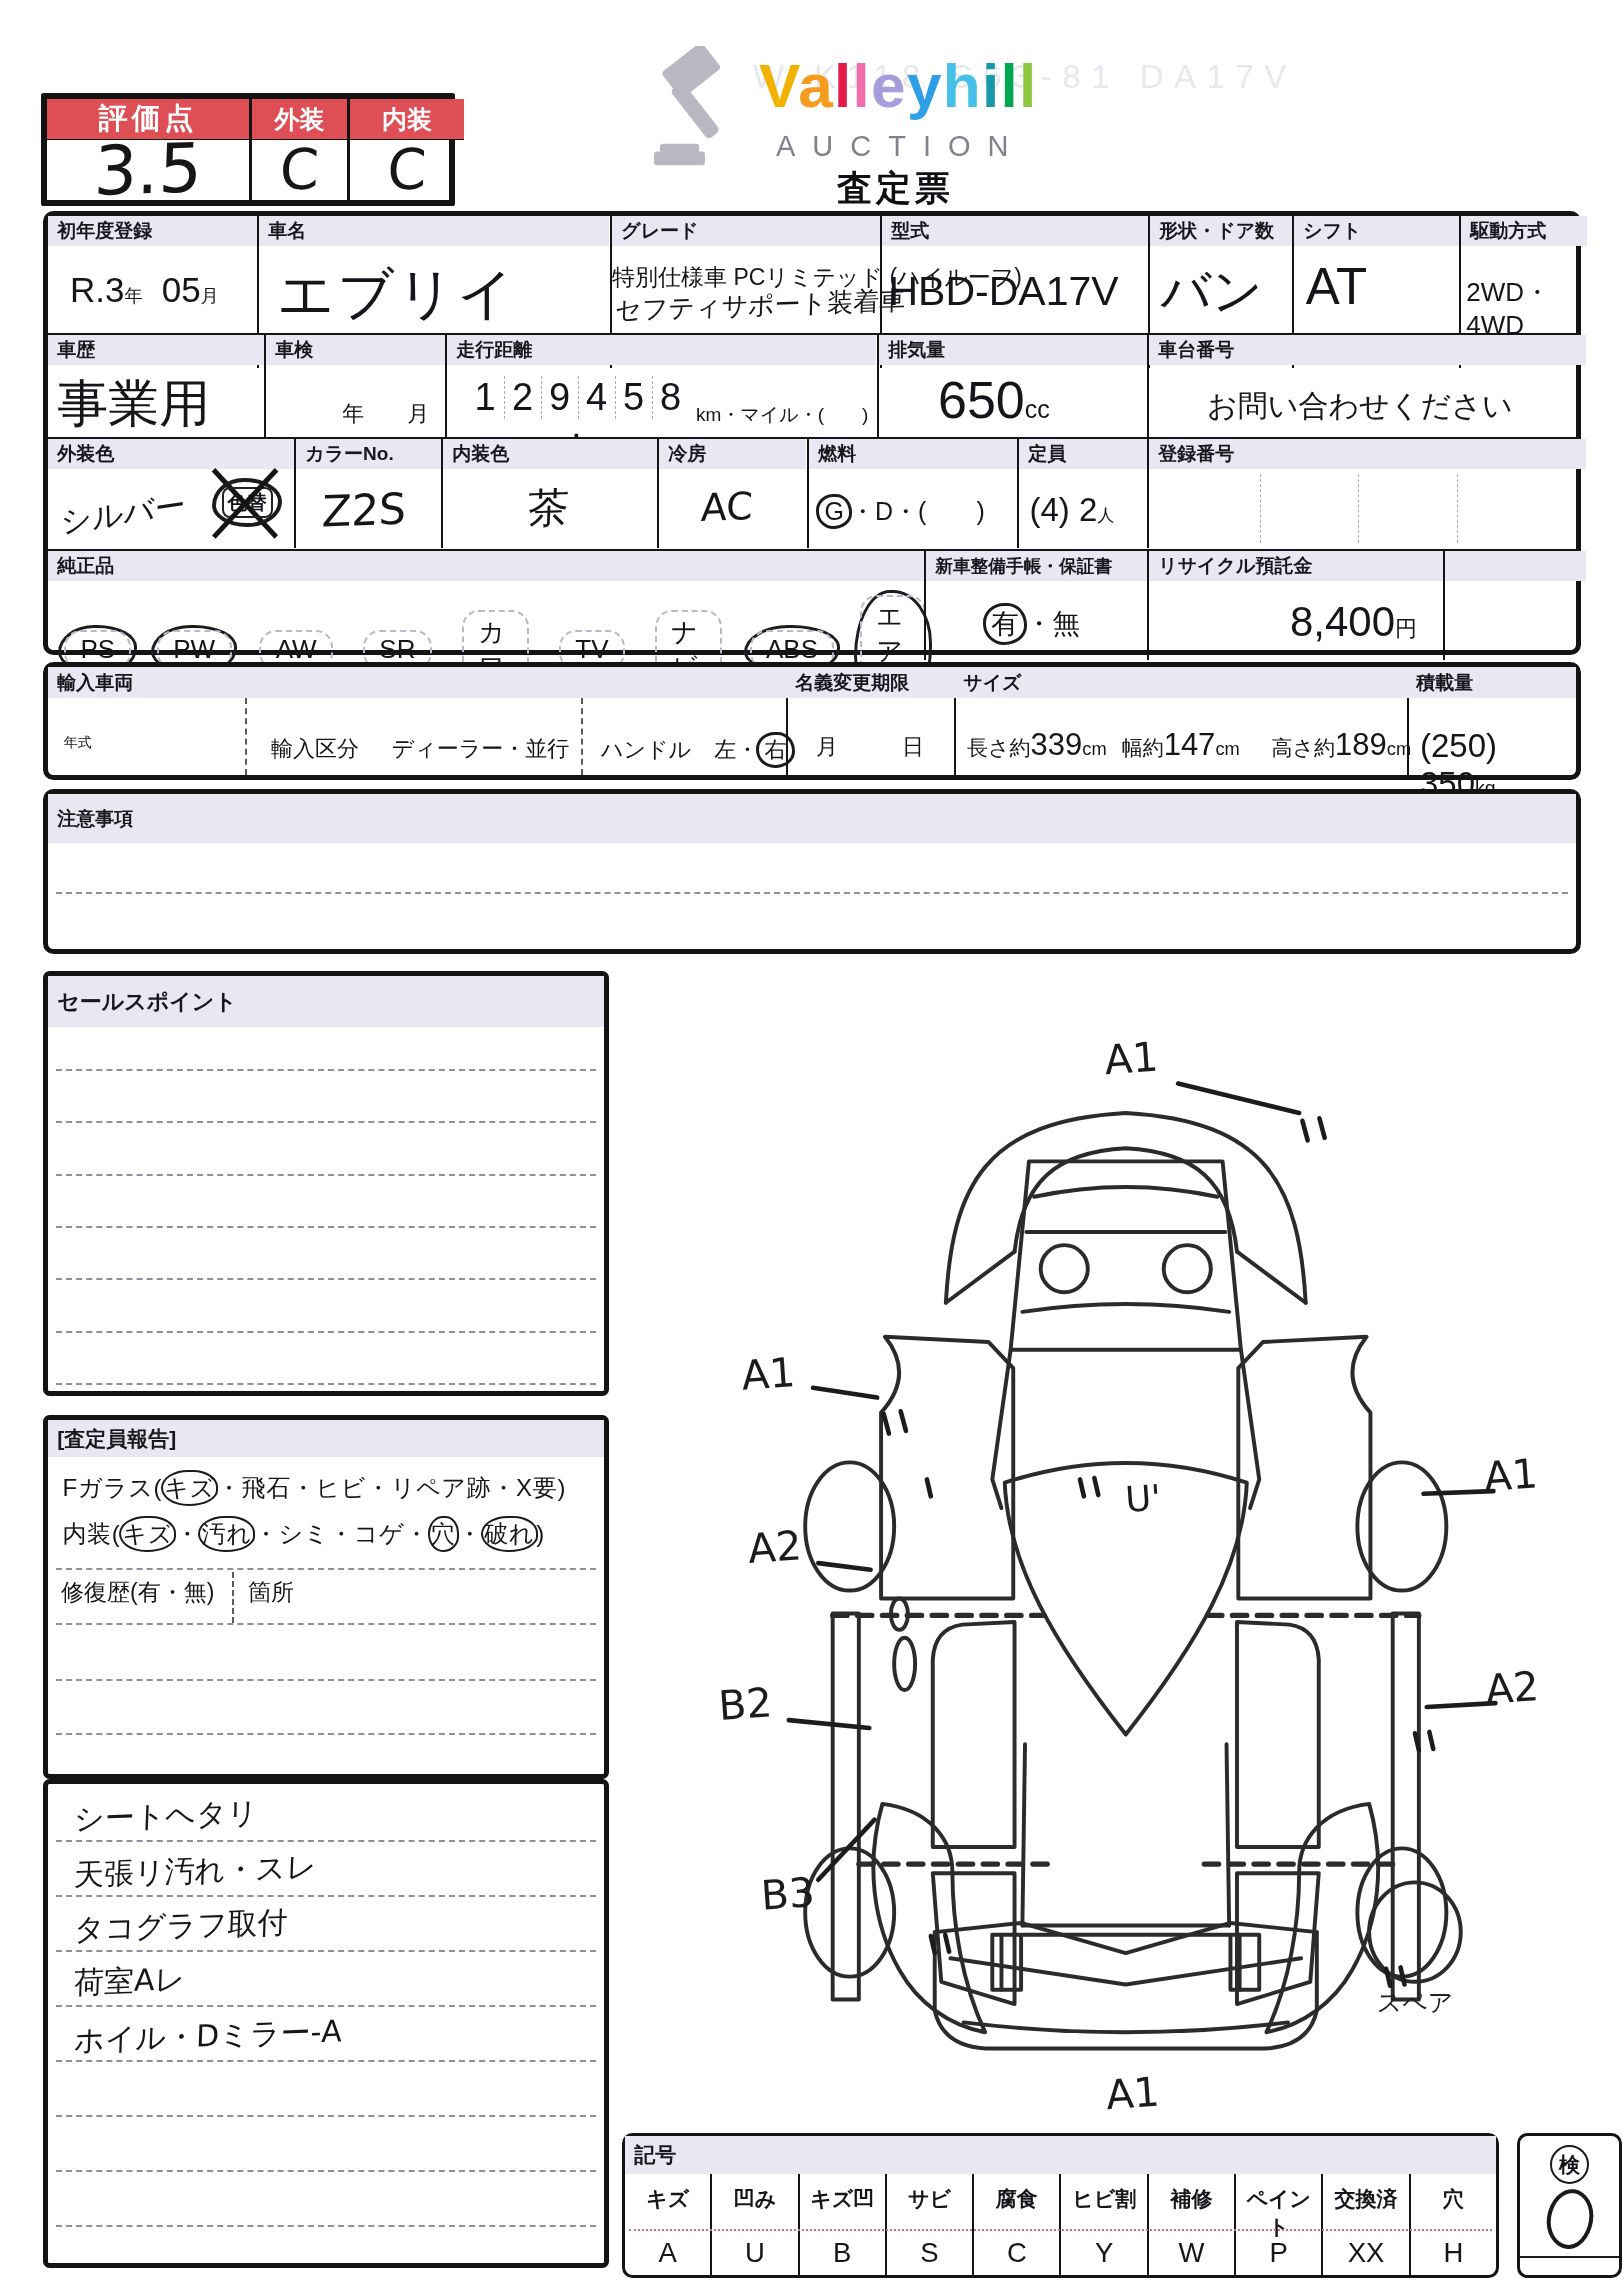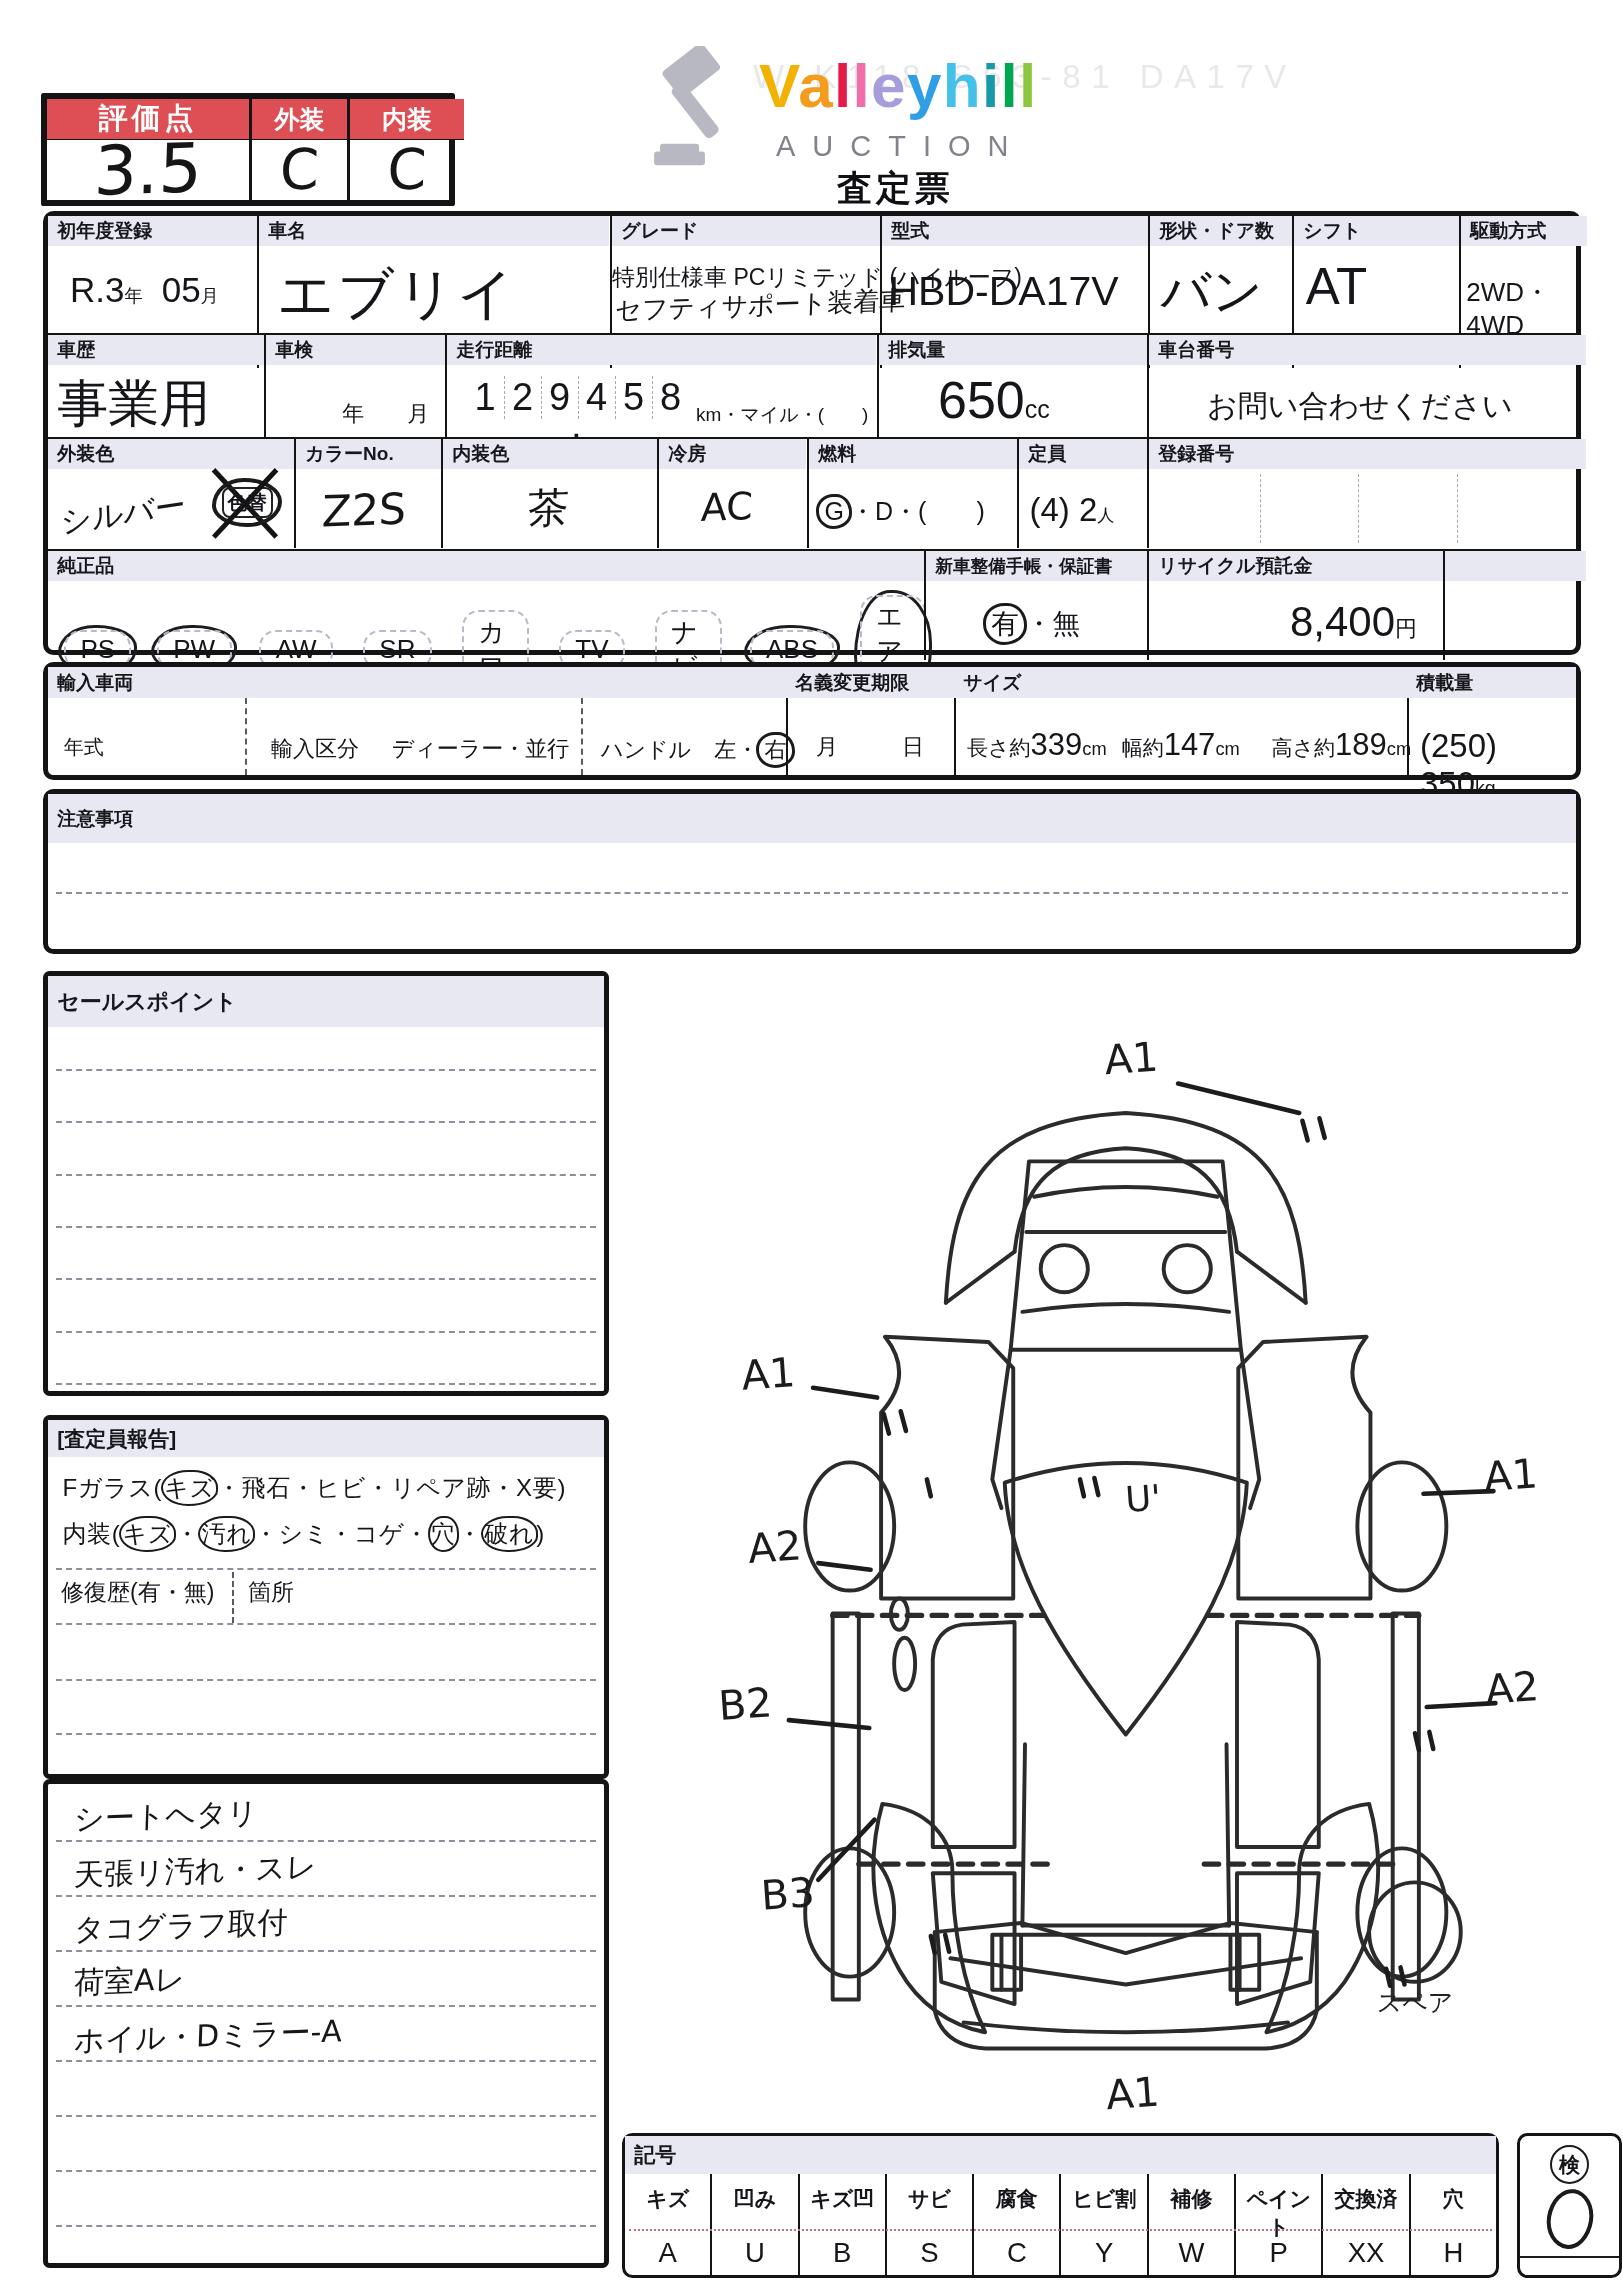--- a/index.html
+++ b/index.html
@@ -320,21 +320,21 @@
     <div class="dash-v" style="left:533px;top:31px;bottom:0;"></div>
     <div style="position:absolute;left:0;top:0;width:738px;height:31px;background:#e7e8f1;"></div>
     <div style="position:absolute;left:738px;top:0;width:168px;height:31px;background:#e7e8f1;"></div>
     <div style="position:absolute;left:906px;top:0;width:453px;height:31px;background:#e7e8f1;"></div>
     <div style="position:absolute;left:1359px;top:0;right:0;height:31px;background:#e7e8f1;"></div>
     <div class="band-label" style="left:0;width:262px;">輸入車両</div>
     <div class="band-label" style="left:738px;width:168px;">名義変更期限</div>
     <div class="band-label" style="left:906px;width:196px;">サイズ</div>
     <div class="band-label" style="left:1359px;width:177px;">積載量</div>
 
-    <div style="position:absolute;left:15.7px;top:67px;font-size:20px;">年式</div>
+    <div style="position:absolute;left:15.7px;top:67px;font-size:14px;">年式</div>
     <div style="position:absolute;left:223px;top:67px;font-size:22px;font-family:Liberation Mono, monospace;">
       <span>輸入区分</span>
       <span style="margin-left:19.6px;">ディーラー・並行</span>
     </div>
     <div style="position:absolute;left:553px;top:67px;font-size:22px;">
       <span>ハンドル</span>
       <span style="margin-left:17px;">左</span><span>・</span><span class="ring">右</span>
     </div>
     <div style="position:absolute;left:738px;width:168px;top:65px;display:flex;justify-content:space-between;padding:0 30px;font-size:22px;">
       <span>月</span>

